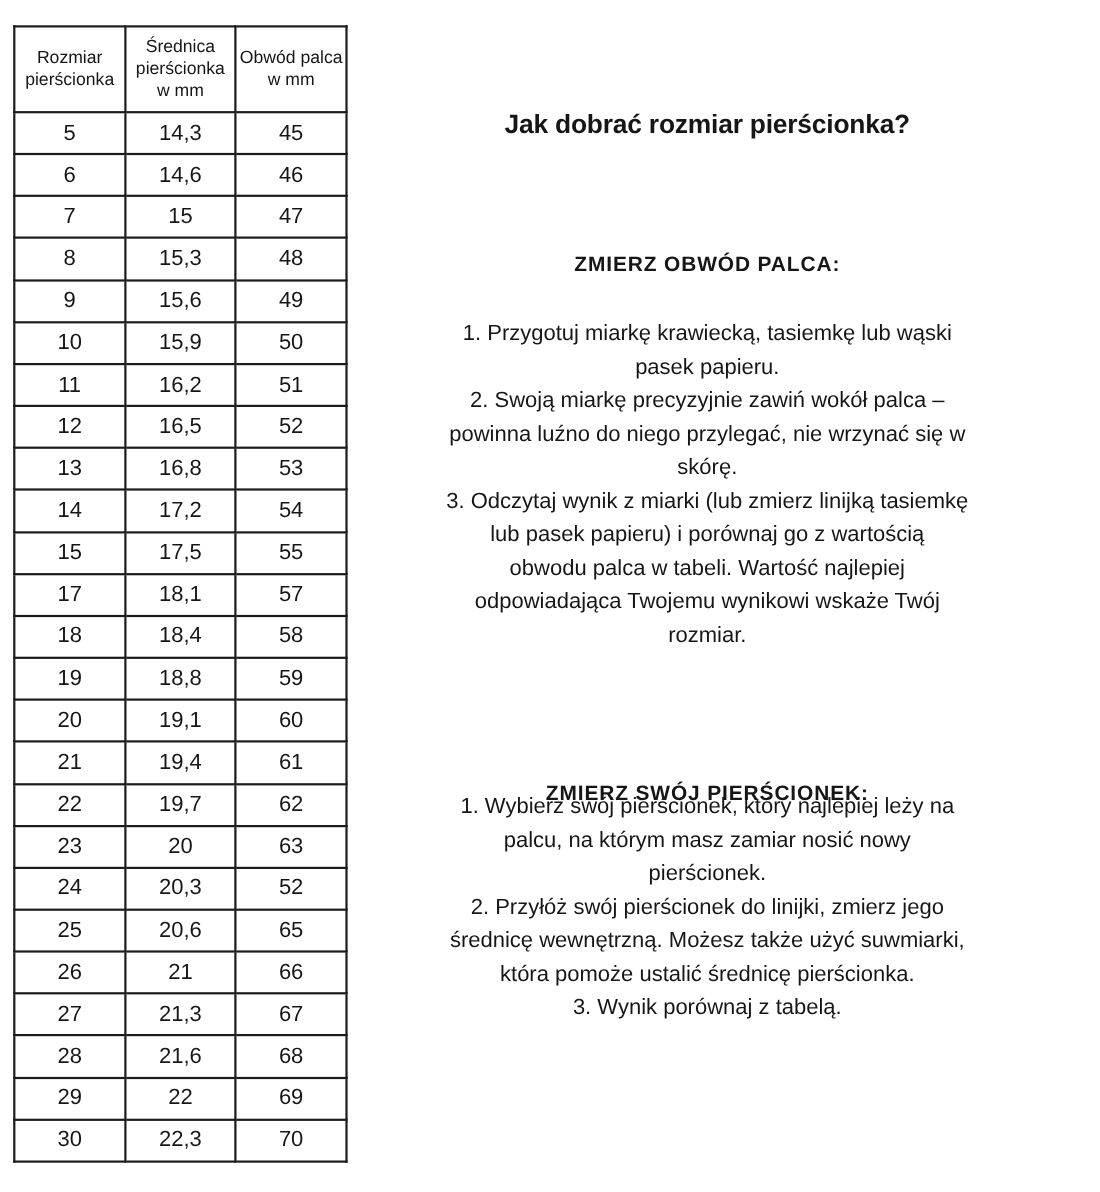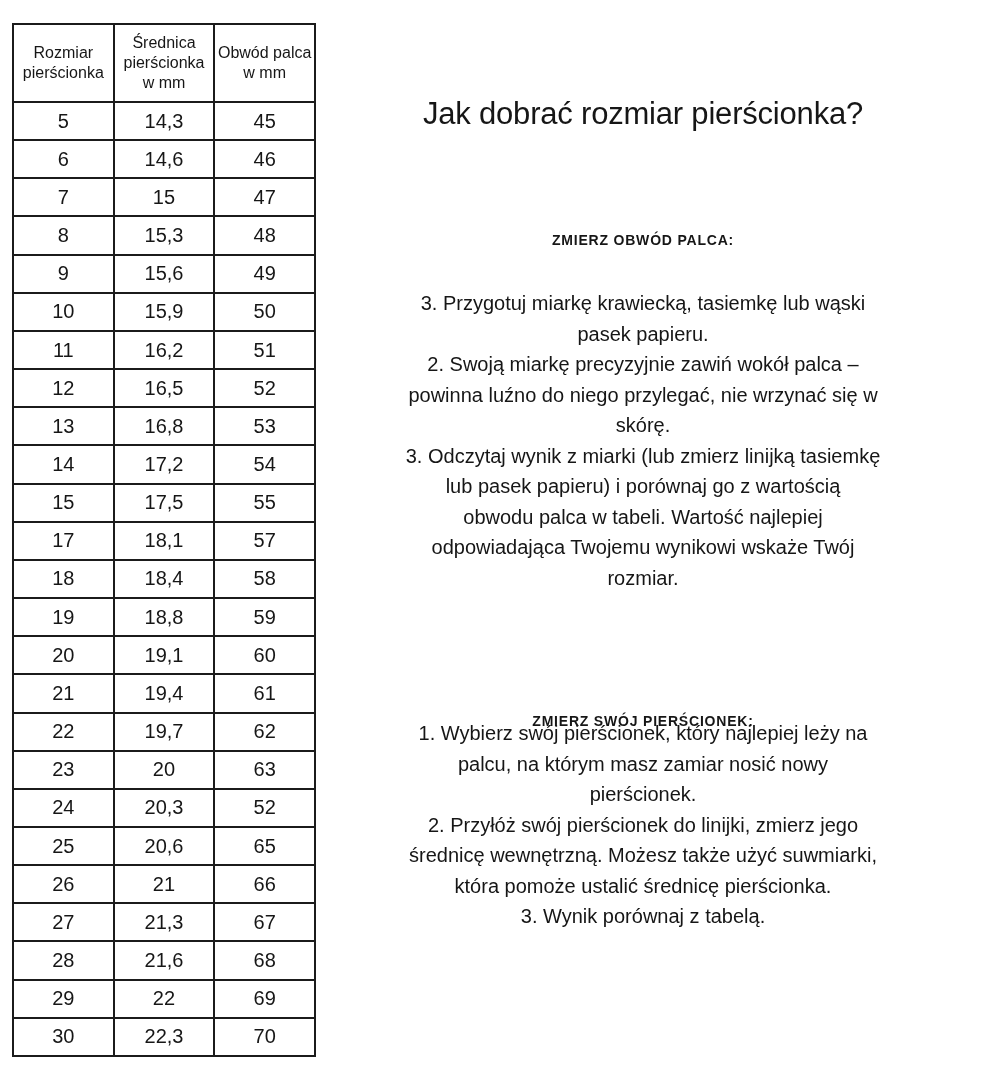--- a/index.html
+++ b/index.html
@@ -54,31 +54,31 @@
     width: 500px;
     height: 1084px;
     text-align: center;
   }
   .title {
     position: absolute;
     top: 94px;
     left: 0;
     width: 100%;
     margin: 0;
-    font-size: 31px;
+    font-size: 24px;
     line-height: 40px;
-    font-weight: 400;
+    font-weight: 700;
     letter-spacing: -0.2px;
   }
   .sec-heading {
     position: absolute;
     left: 0;
     width: 100%;
     margin: 0;
-    font-size: 14px;
+    font-size: 19px;
     line-height: 23px;
     font-weight: 700;
     letter-spacing: 0.8px;
   }
   .sec1-h { top: 229px; }
   .sec2-h { top: 662px; margin-top: 48px; }
   .list {
     position: absolute;
     left: -8px;
     width: 516px;
@@ -237,21 +237,21 @@
         </tbody>
     </table>
   </div>
 
   <div class="content">
     <h1 class="title">Jak dobrać rozmiar pierścionka?</h1>
 
     <h2 class="sec-heading sec1-h">ZMIERZ OBWÓD PALCA:</h2>
 
     <div class="list sec1-list">
-      <p>3. Przygotuj miarkę krawiecką, tasiemkę lub wąski
+      <p>1. Przygotuj miarkę krawiecką, tasiemkę lub wąski
 pasek papieru.</p>
       <p>2. Swoją miarkę precyzyjnie zawiń wokół palca –
 powinna luźno do niego przylegać, nie wrzynać się w
 skórę.</p>
       <p>3. Odczytaj wynik z miarki (lub zmierz linijką tasiemkę
 lub pasek papieru) i porównaj go z wartością
 obwodu palca w tabeli. Wartość najlepiej
 odpowiadająca Twojemu wynikowi wskaże Twój
 rozmiar.</p>
     </div>

